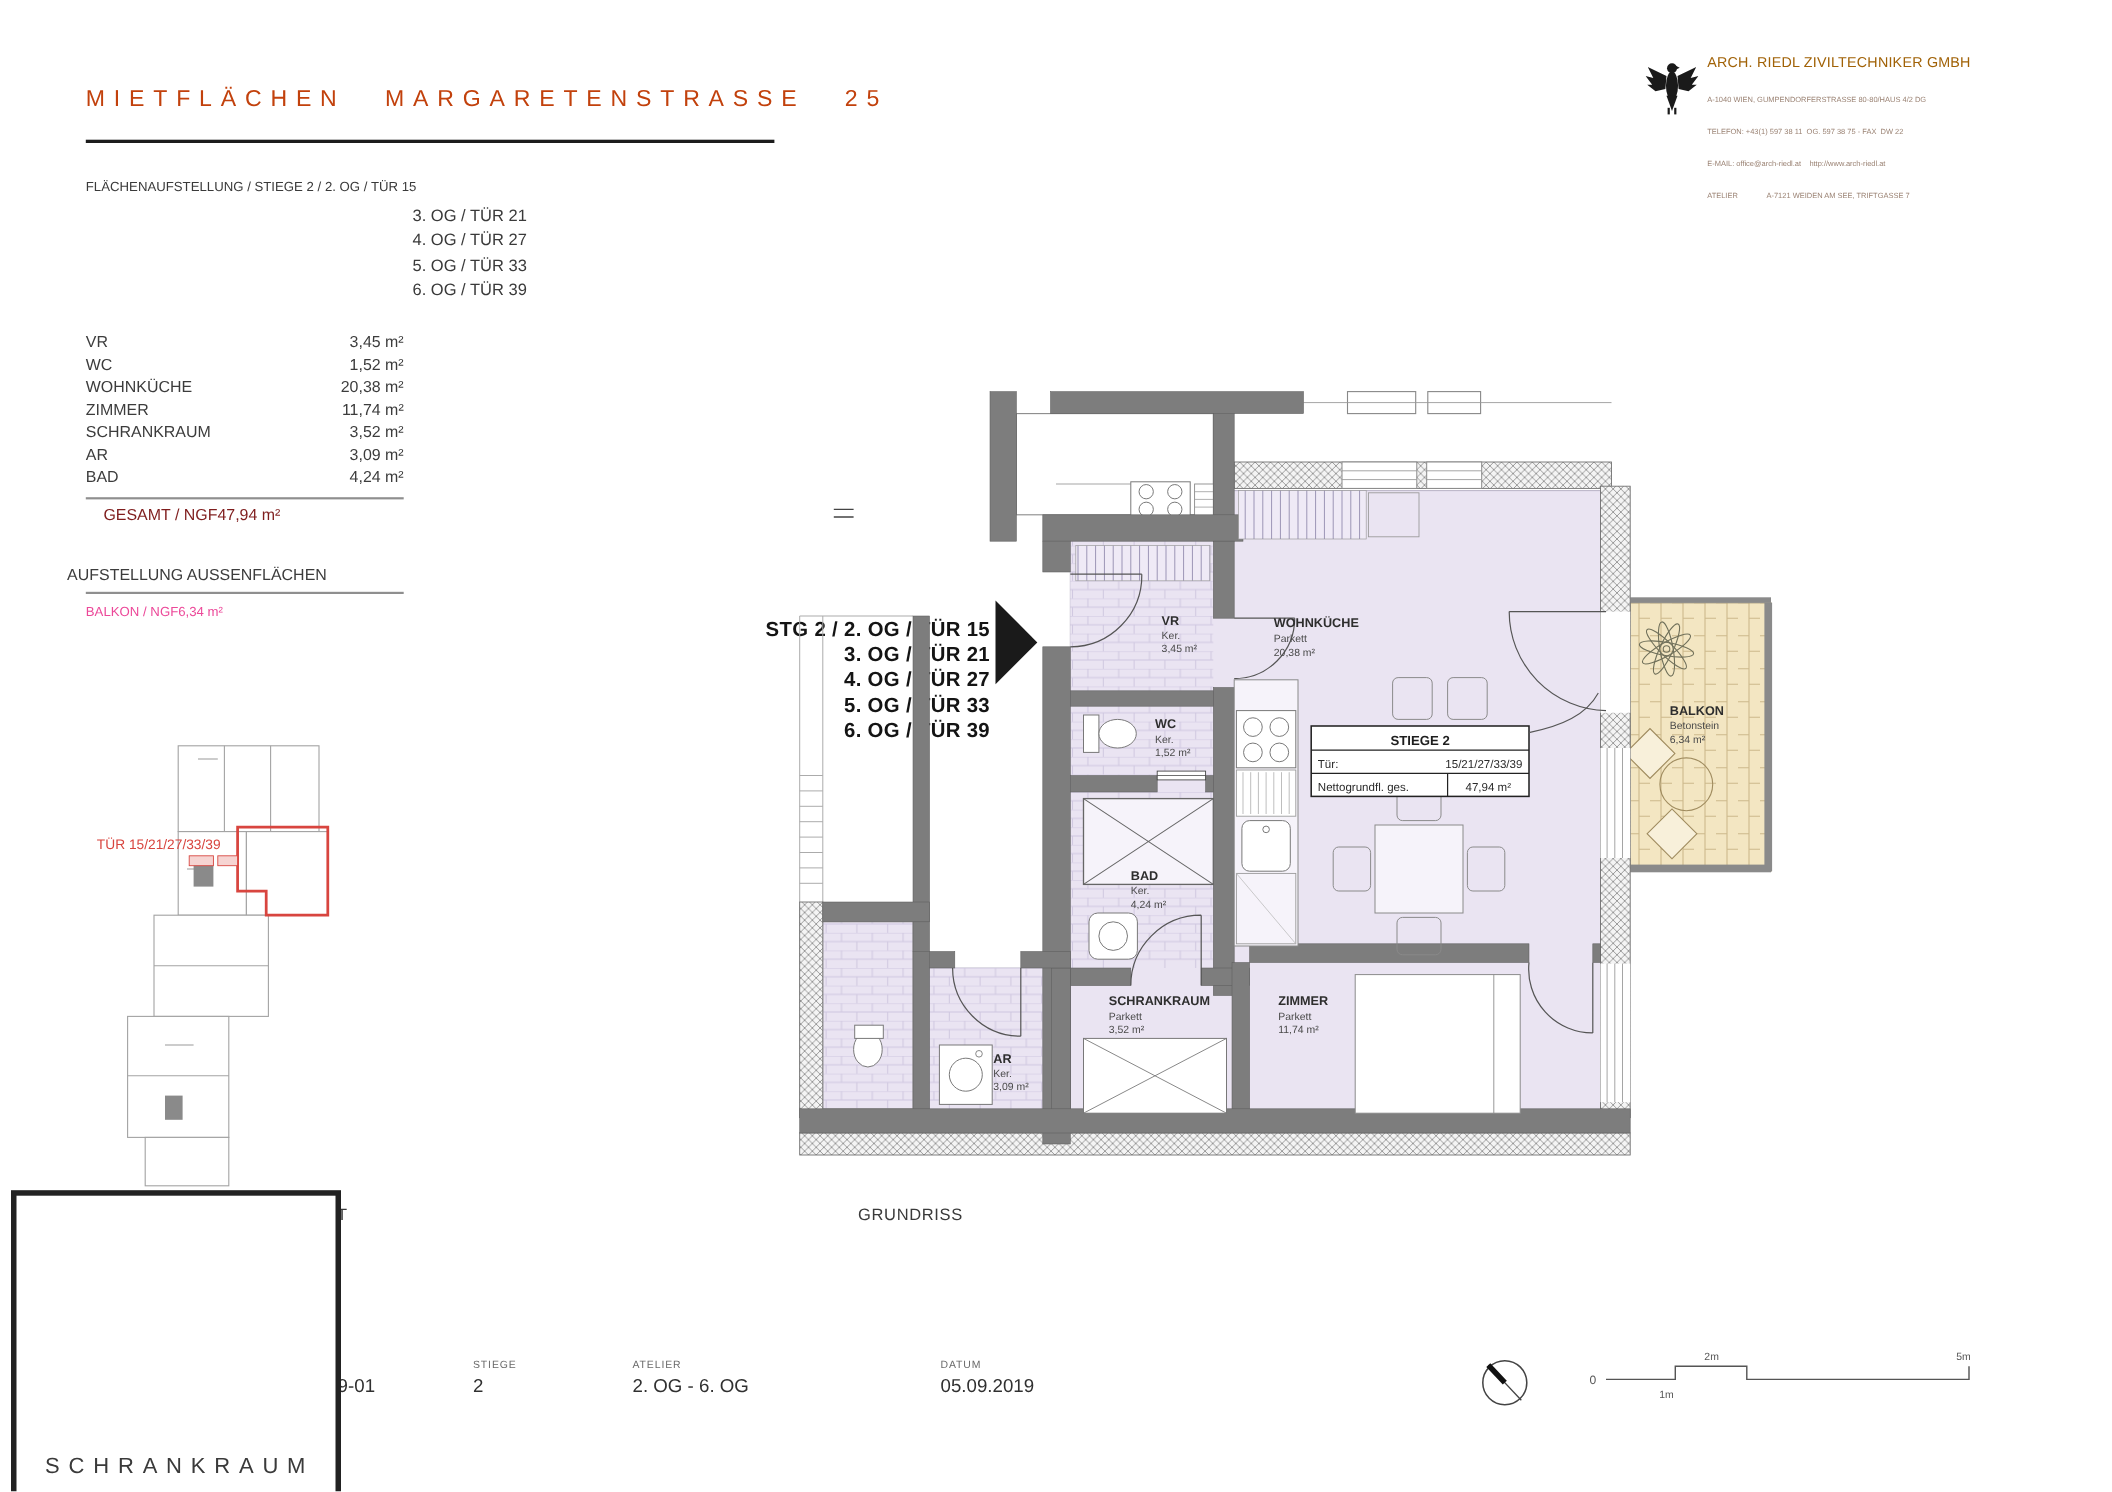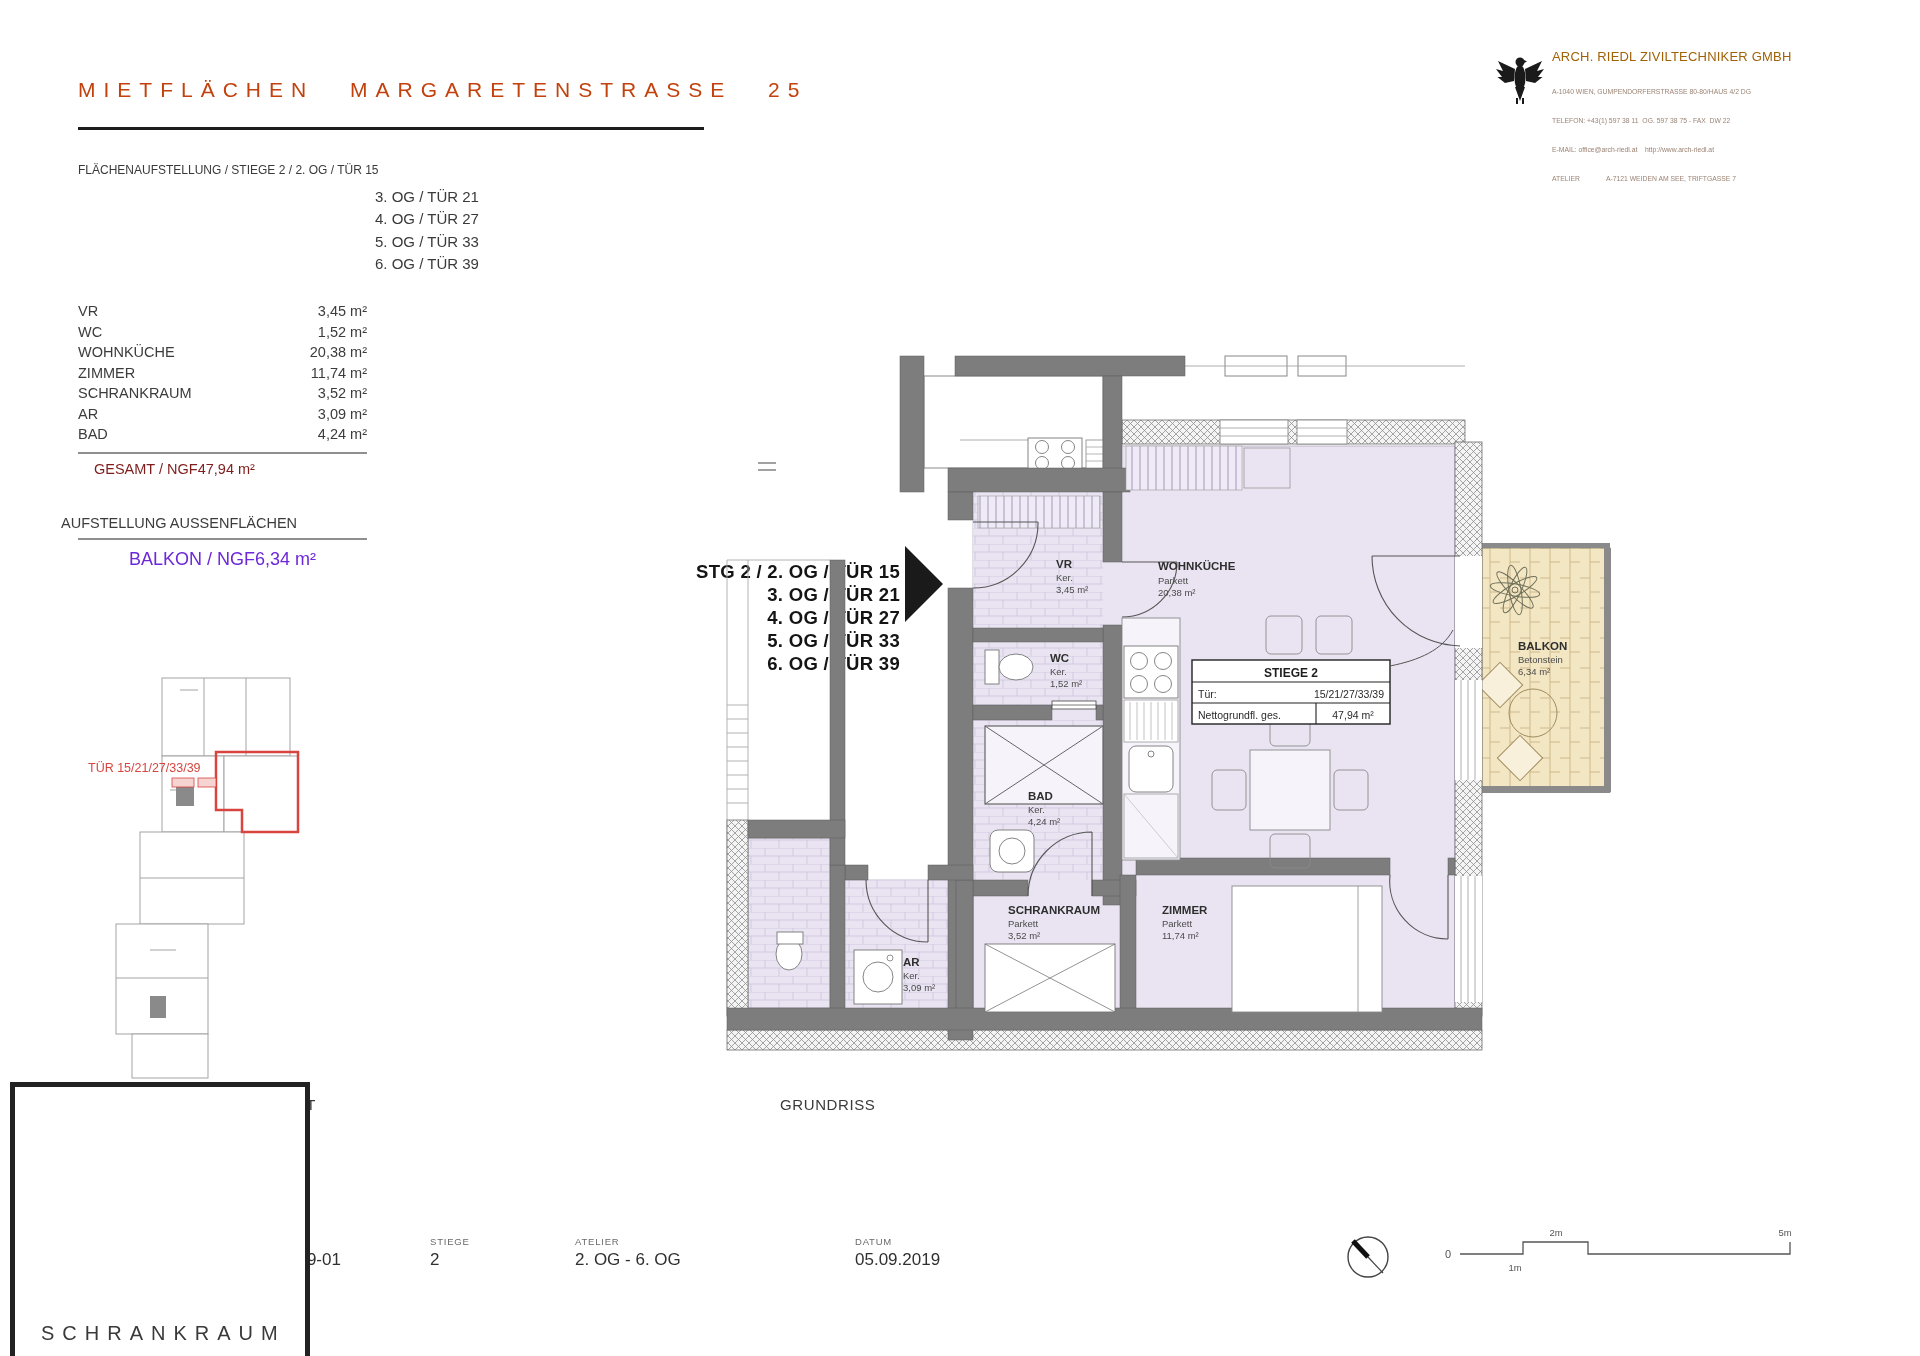--- a/index.html
+++ b/index.html
@@ -19,21 +19,21 @@
   .fl-title{left:78px;top:163px;font-size:12px;color:#3a3a3a;}
   .fl-floors{left:375px;top:186px;font-size:15px;line-height:22.3px;color:#3a3a3a;}
 
   .area-table{left:78px;top:301px;width:289px;font-size:14.5px;color:#3c3c3c;}
   .arow{display:flex;justify-content:space-between;line-height:20.5px;}
   .table-rule{left:78px;top:452px;width:289px;height:2px;background:#8f8f8f;}
   .total-row{left:78px;top:461px;width:289px;display:flex;justify-content:flex-start;font-size:14.5px;color:#7f1d1d;margin-left:16px;}
 
   .aussen-title{left:61px;top:515px;font-size:14.5px;color:#3c3c3c;}
   .aussen-rule{left:78px;top:538px;width:289px;height:2px;background:#8f8f8f;}
-  .aussen-row{left:78px;top:549px;width:289px;display:flex;justify-content:center;font-size:18px;color:#6d28d9;}
+  .aussen-row{left:78px;top:549px;width:289px;display:flex;justify-content:flex-start;font-size:12px;color:#ec4899;}
 
   
   .stg-block{left:600px;top:560px;width:300px;text-align:right;font-size:18.5px;font-weight:bold;
              line-height:23px;color:#141414;letter-spacing:.3px;}
 
   
   .caption{font-size:15px;color:#3a3a3a;letter-spacing:.6px;}
   .ov-caption{left:224px;top:1096px;z-index:1;}
   .gr-caption{left:780px;top:1096px;}
   .ffield{position:absolute;}

